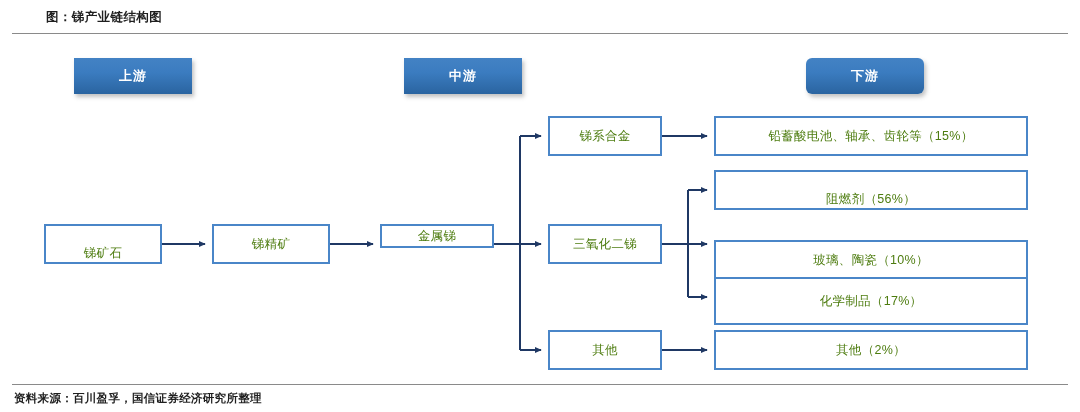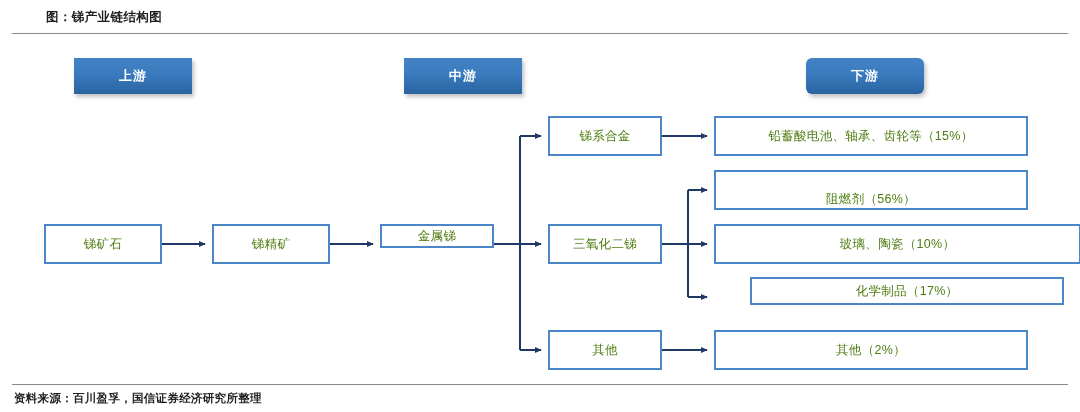--- a/index.html
+++ b/index.html
@@ -86,34 +86,34 @@
     box-sizing: border-box;
     background: #ffffff;
     border: 2px solid #4a86c8;
     color: #4d7c0f;
     font-size: 12.5px;
     letter-spacing: 0.3px;
     white-space: nowrap;
   }
 
   
-  .n-ore    { left: 44px;  top: 224px; width: 118px; height: 40px; }
+  .n-ore    { left: 44px;  top: 224px; width: 118px; height: 40px; align-items: flex-end; }
   .n-conc   { left: 212px; top: 224px; width: 118px; height: 40px; }
   .n-metal  { left: 380px; top: 224px; width: 114px; height: 24px; }
 
   
   .n-alloy  { left: 548px; top: 116px; width: 114px; height: 40px; }
   .n-oxide  { left: 548px; top: 224px; width: 114px; height: 40px; }
   .n-other  { left: 548px; top: 330px; width: 114px; height: 40px; }
 
   
   .n-bat    { left: 714px; top: 116px; width: 314px; height: 40px; }
   .n-flame  { left: 714px; top: 170px; width: 314px; height: 40px; align-items: flex-end; }
-  .n-glass  { left: 714px; top: 224px; width: 367px; height: 40px; }
-  .n-chem   { left: 750px; top: 277px; width: 314px; height: 28px; }
+  .n-glass  { left: 714px; top: 240px; width: 314px; height: 40px; }
+  .n-chem   { left: 714px; top: 277px; width: 314px; height: 48px; }
   .n-oth2   { left: 714px; top: 330px; width: 314px; height: 40px; }
 
   
   #wires {
     position: absolute;
     left: 0;
     top: 0;
     width: 1080px;
     height: 412px;
     pointer-events: none;

